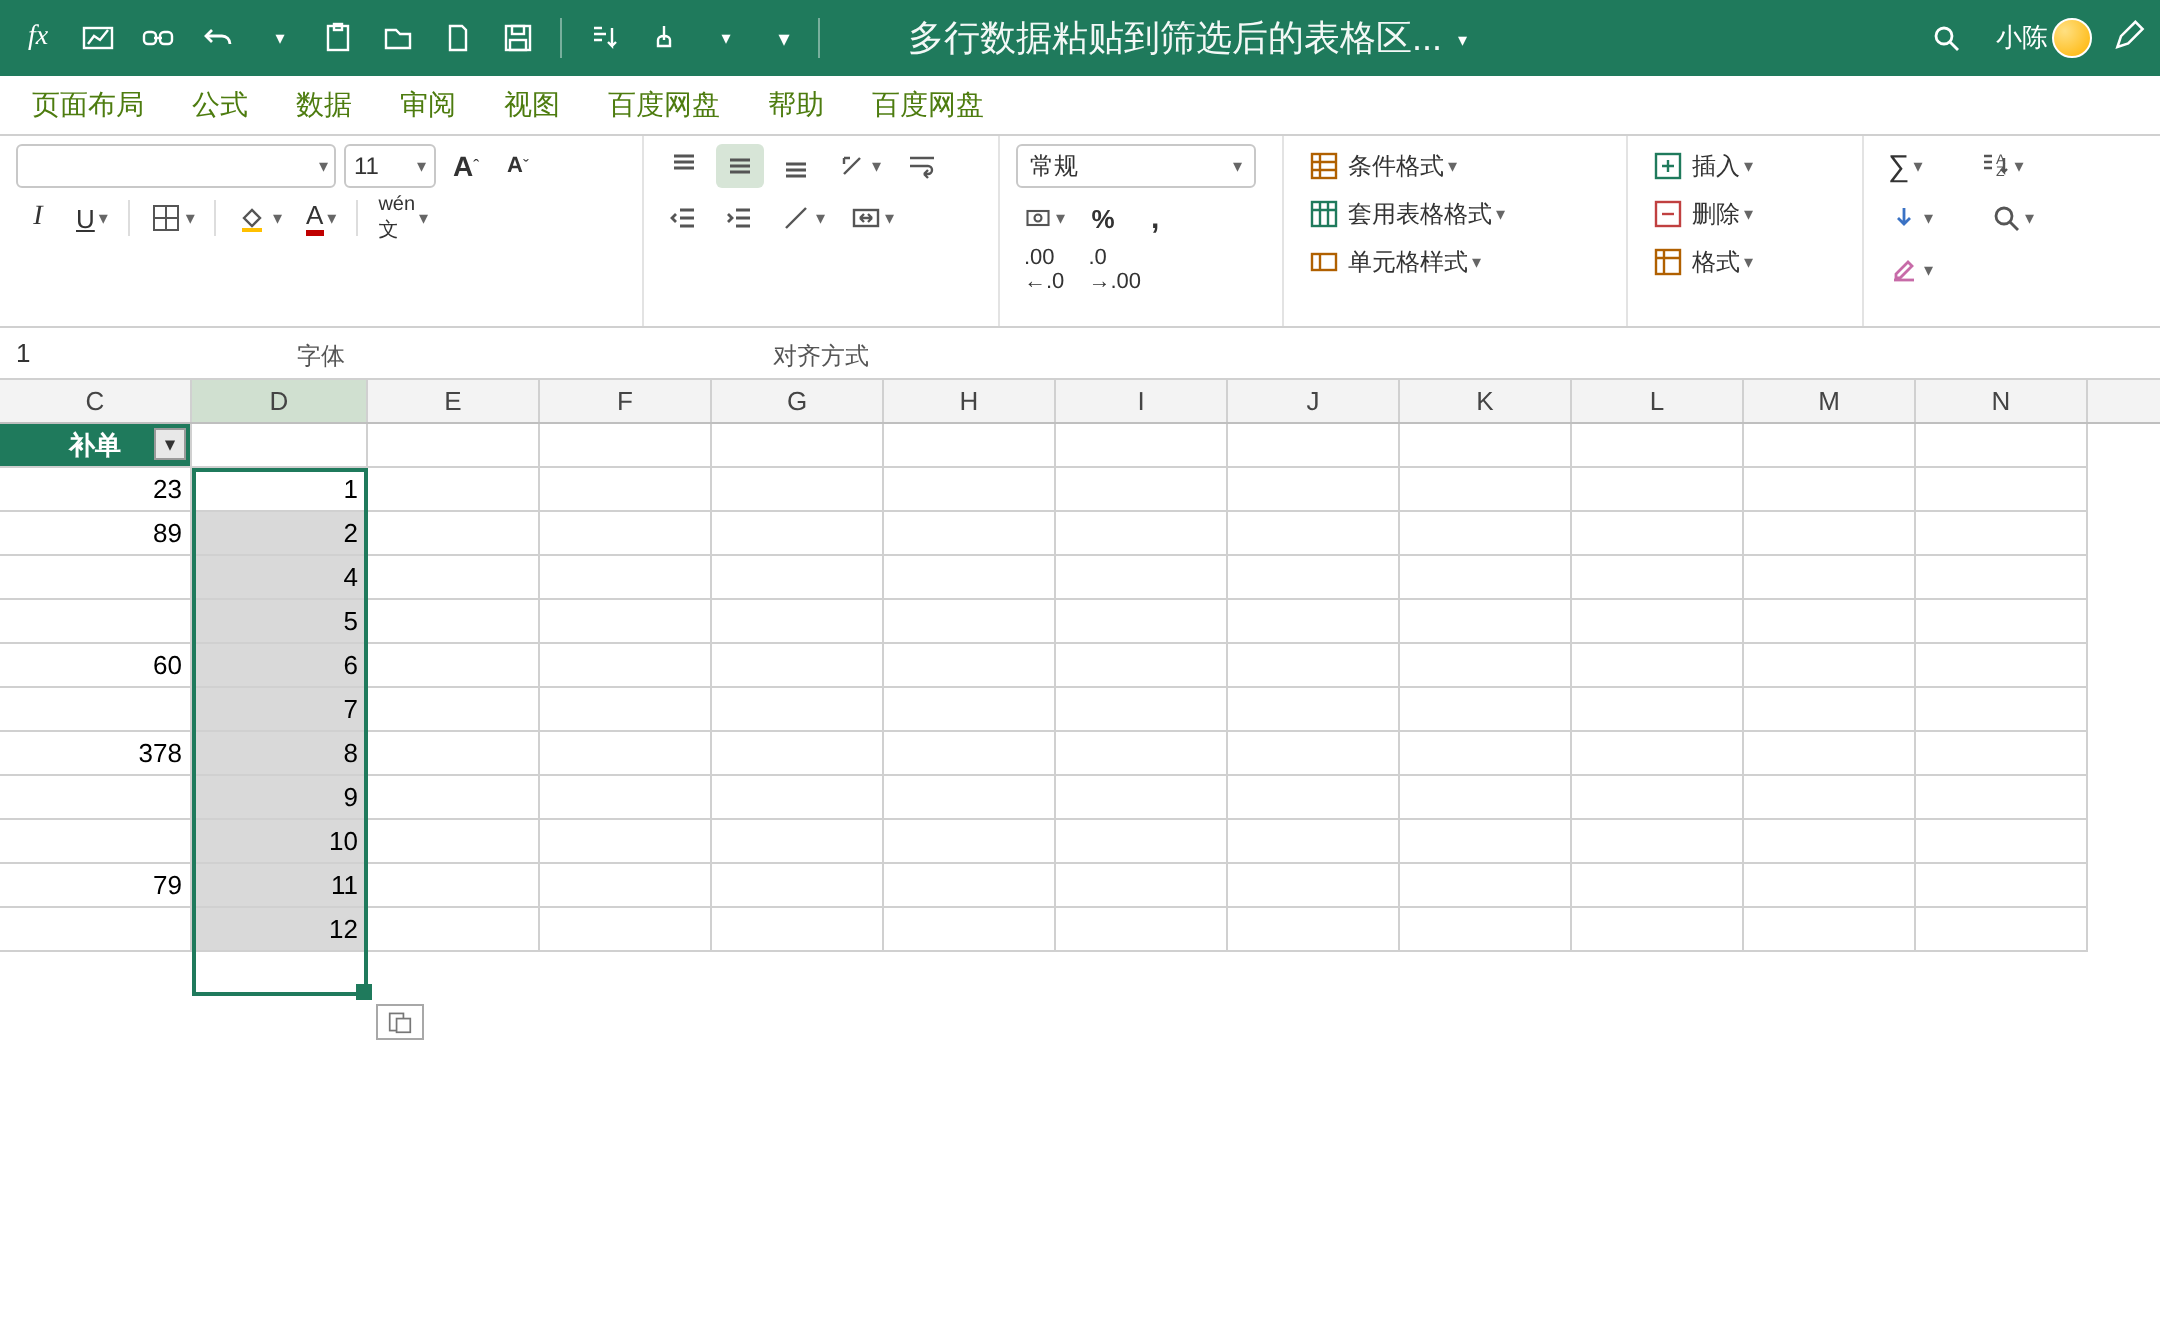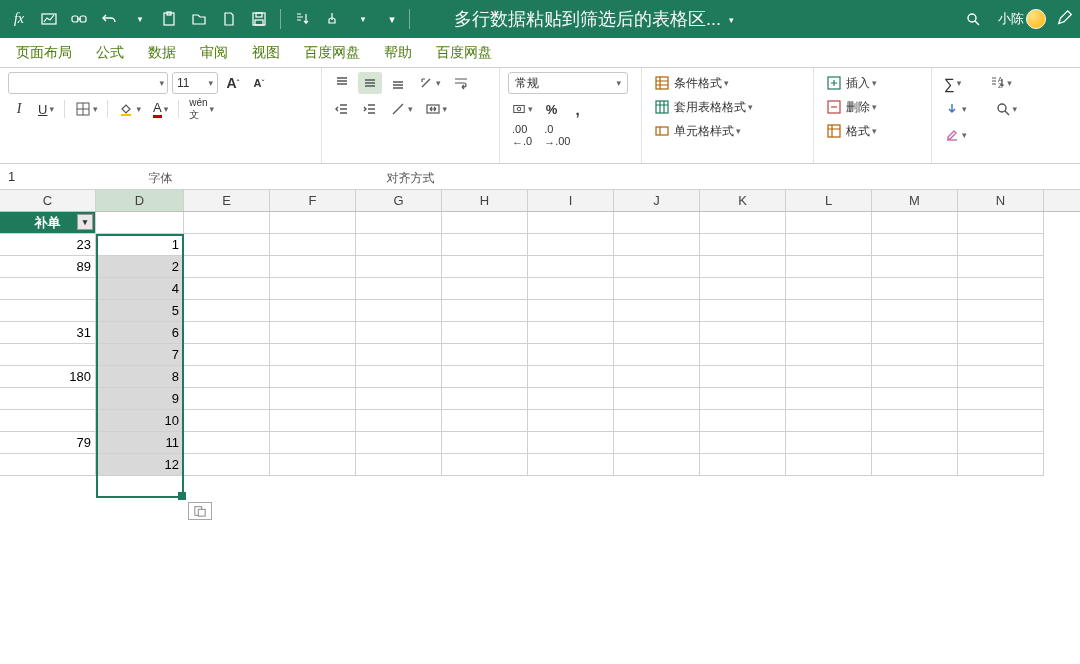--- a/index.html
+++ b/index.html
@@ -514,21 +514,21 @@
         <div class="cell colG"></div>
         <div class="cell colH"></div>
         <div class="cell colI"></div>
         <div class="cell colJ"></div>
         <div class="cell colK"></div>
         <div class="cell colL"></div>
         <div class="cell colM"></div>
         <div class="cell colN"></div>
     </div>
     <div class="cellrow">
-      <div class="cell colC">31</div>
+      <div class="cell colC">60</div>
       <div class="cell colD selfill">6</div>
       <div class="cell colE"></div>
         <div class="cell colF"></div>
         <div class="cell colG"></div>
         <div class="cell colH"></div>
         <div class="cell colI"></div>
         <div class="cell colJ"></div>
         <div class="cell colK"></div>
         <div class="cell colL"></div>
         <div class="cell colM"></div>
@@ -542,21 +542,21 @@
         <div class="cell colG"></div>
         <div class="cell colH"></div>
         <div class="cell colI"></div>
         <div class="cell colJ"></div>
         <div class="cell colK"></div>
         <div class="cell colL"></div>
         <div class="cell colM"></div>
         <div class="cell colN"></div>
     </div>
     <div class="cellrow">
-      <div class="cell colC">180</div>
+      <div class="cell colC">378</div>
       <div class="cell colD selfill">8</div>
       <div class="cell colE"></div>
         <div class="cell colF"></div>
         <div class="cell colG"></div>
         <div class="cell colH"></div>
         <div class="cell colI"></div>
         <div class="cell colJ"></div>
         <div class="cell colK"></div>
         <div class="cell colL"></div>
         <div class="cell colM"></div>

